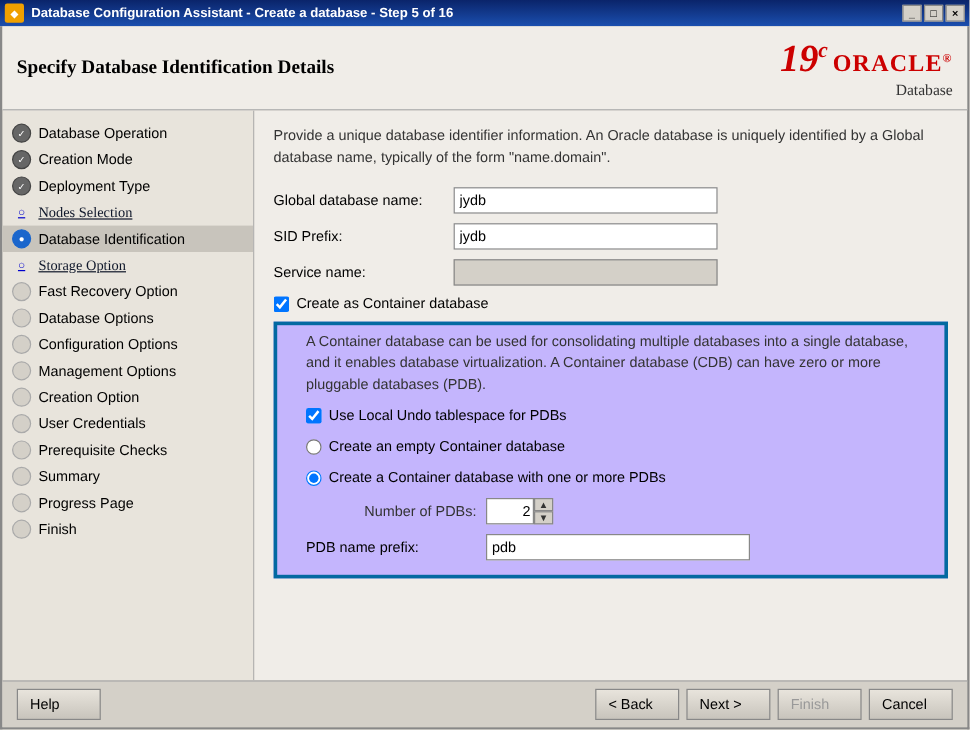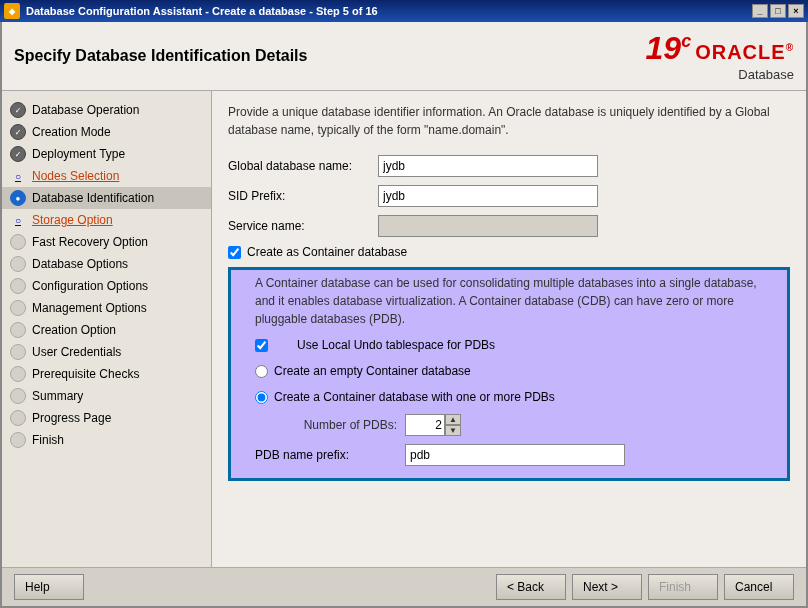--- a/index.html
+++ b/index.html
@@ -52,20 +52,21 @@
     }
     
     .header {
       background: #f0ede8;
       padding: 8px 12px;
       display: flex;
       align-items: center;
       justify-content: space-between;
       border-bottom: 1px solid #aaa;
       min-height: 64px;
+      font-family: Liberation Serif, serif;
     }
     .header-title {
       font-size: 16px;
       font-weight: bold;
       color: #000;
     }
     .oracle-logo {
       display: flex;
       flex-direction: column;
       align-items: flex-end;
@@ -142,22 +143,23 @@
       border: none;
       color: #0000cc;
       font-size: 10px;
       text-decoration: underline;
     }
     .item-label {
       font-size: 12px;
       color: #000;
     }
     .item-label.link-style {
-      color: #c2410c;
+      color: #0f172a;
       text-decoration: underline;
+      font-family: Liberation Serif, serif;
     }
     
     .main-panel {
       flex: 1;
       padding: 12px 16px;
       background: #f0ede8;
       overflow-y: auto;
     }
     .description {
       font-size: 12px;
@@ -413,21 +415,21 @@
 
       <div class="checkbox-section">
         <div class="checkbox-row">
           <input type="checkbox" id="createContainer" checked="" style="">
           <label class="checkbox-label" for="createContainer">Create as Container database</label>
         </div>
 
         <div class="container-info indent">
           <p>A Container database can be used for consolidating multiple databases into a single database, and it enables database virtualization. A Container database (CDB) can have zero or more pluggable databases (PDB).</p>
 
-          <div class="checkbox-row" style="margin-top:8px;gap:23px;">
+          <div class="checkbox-row" style="margin-top:8px;">
             <input type="checkbox" id="useLocalUndo" checked="" style="">
             <label class="checkbox-label" for="useLocalUndo">Use Local Undo tablespace for PDBs</label>
           </div>
 
           <div class="radio-group">
             <div class="radio-row">
               <input type="radio" name="containerType" id="emptyContainer" style="">
               <label class="radio-label" for="emptyContainer">Create an empty Container database</label>
             </div>
             <div class="radio-row">

